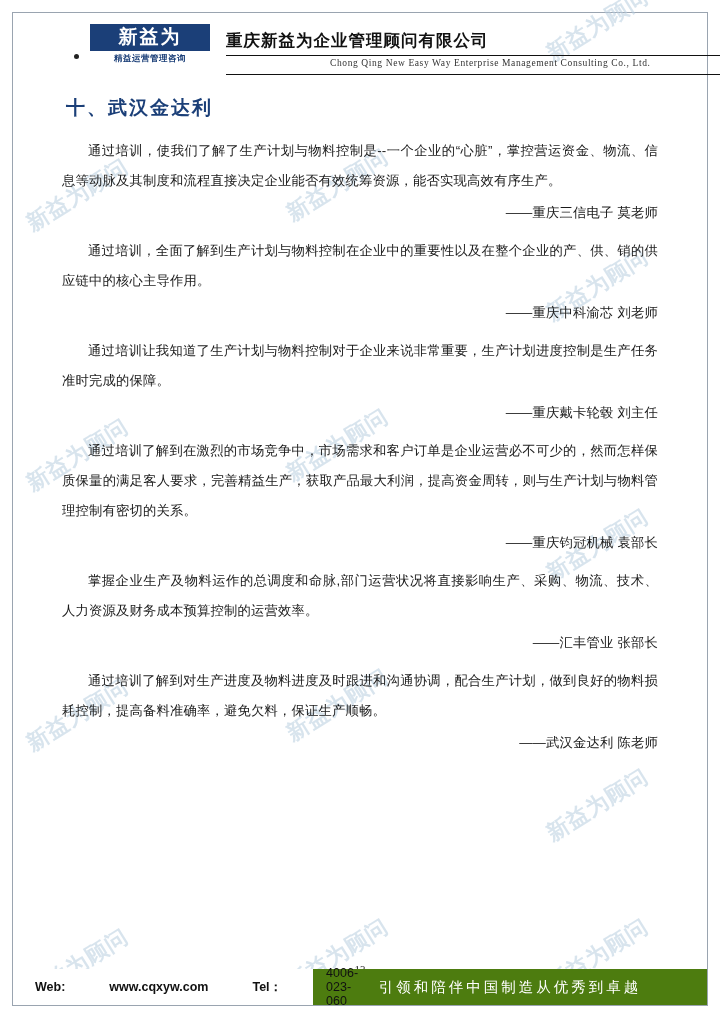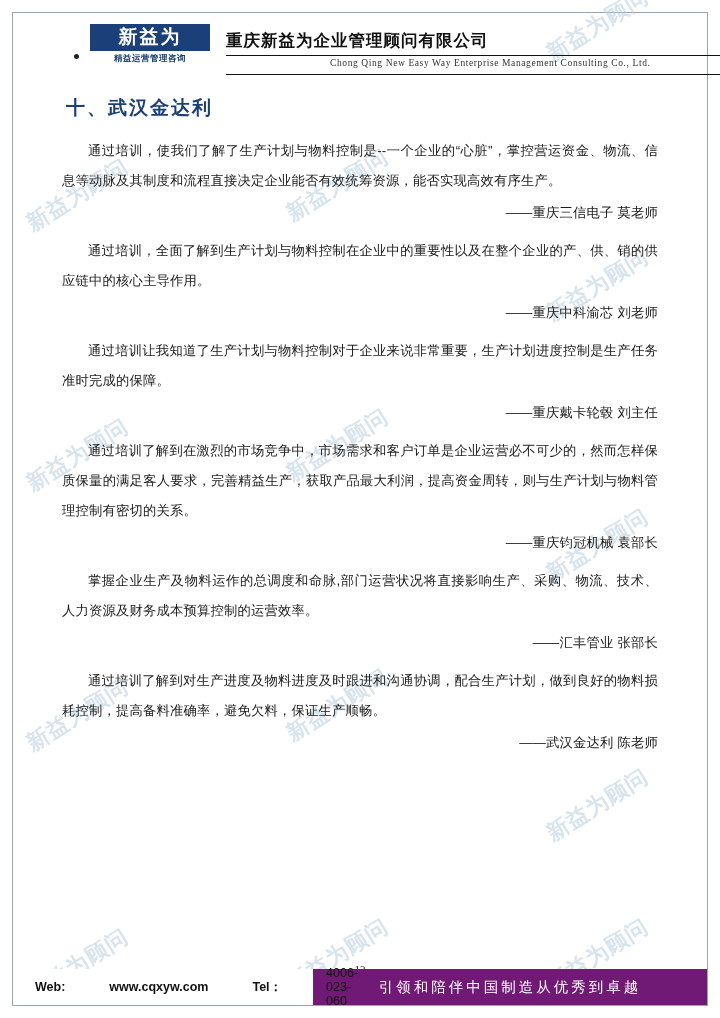--- a/index.html
+++ b/index.html
@@ -184,21 +184,21 @@
     padding-left: 22px;
     box-sizing: border-box;
     font-size: 12.5px;
     color: #111;
     position: relative;
     z-index: 2;
     gap: 44px;
   }
   .footer-right {
     flex: 1;
-    background: #701a75;
+    background: #4d7c0f;
     color: #ffffff;
     display: flex;
     align-items: center;
     justify-content: center;
     font-size: 14.5px;
     letter-spacing: 3px;
     font-family: "Liberation Serif", serif;
   }
   .footer-angle {
     position: absolute;

